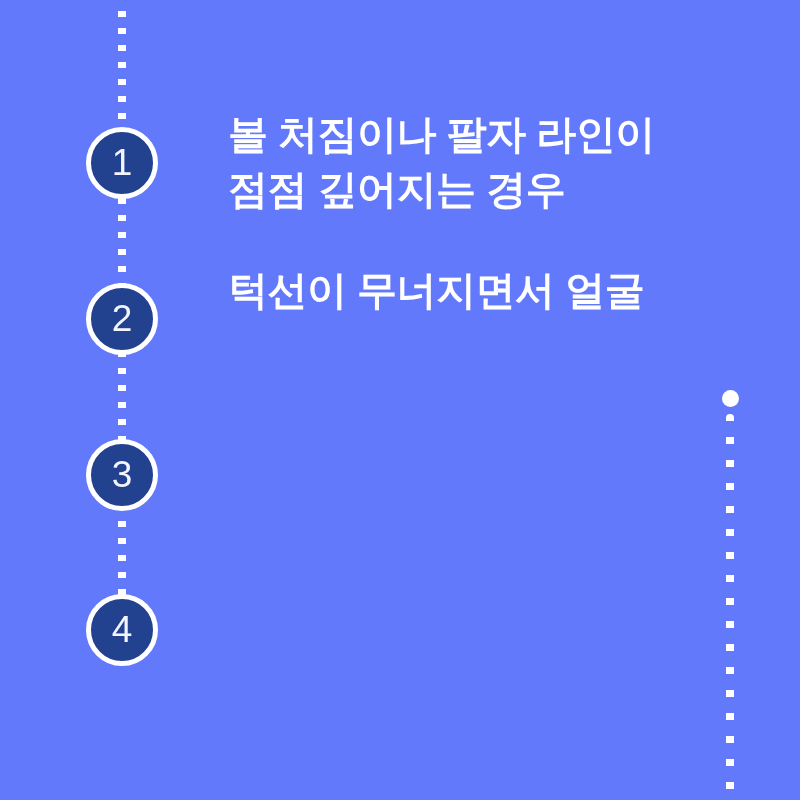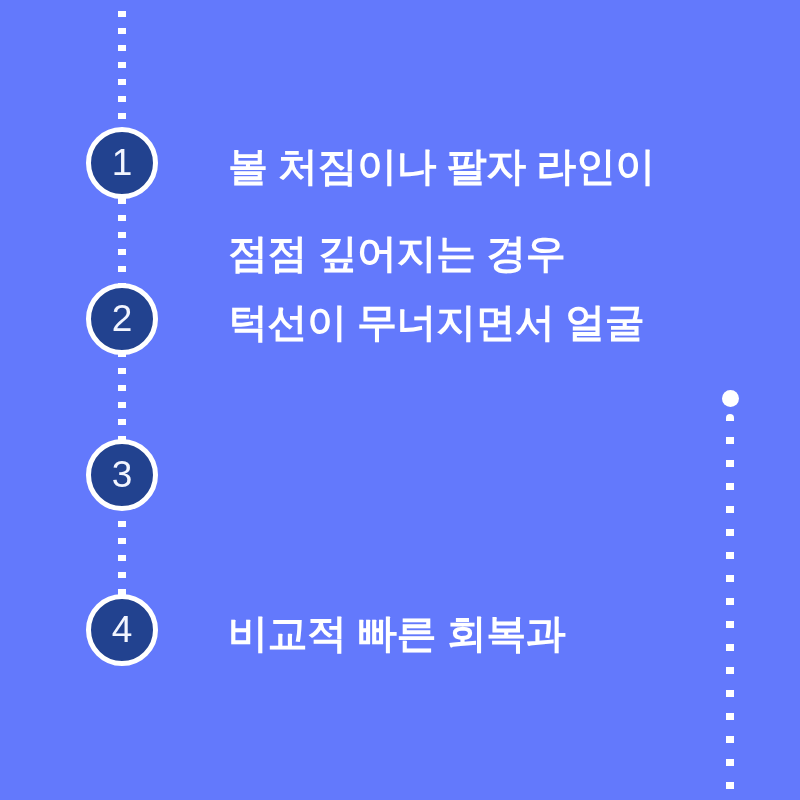--- a/index.html
+++ b/index.html
@@ -100,21 +100,20 @@
     width: 540px;
     color: #ffffff;
     font-size: 40px;
     font-weight: 700;
     line-height: 55px;
     letter-spacing: -0.5px;
     white-space: nowrap;
   }
   .step-text .ln {
     display: block;
-    margin-top: 32px;
   }
 </style>
 </head>
 <body>
 
 <div id="card">
 
   <div class="timeline-left"></div>
 
   <div class="timeline-right-head"></div>
@@ -145,17 +144,16 @@
     </div>
     <div class="step-text">
     </div>
   </div>
 
   <div class="step step-4">
     <div class="badge">
       <span class="badge-num">4</span>
     </div>
     <div class="step-text">
-      <span class="ln">비교적 빠른 회복과</span>
     </div>
   </div>
 
 </div>
 
 </body></html>

